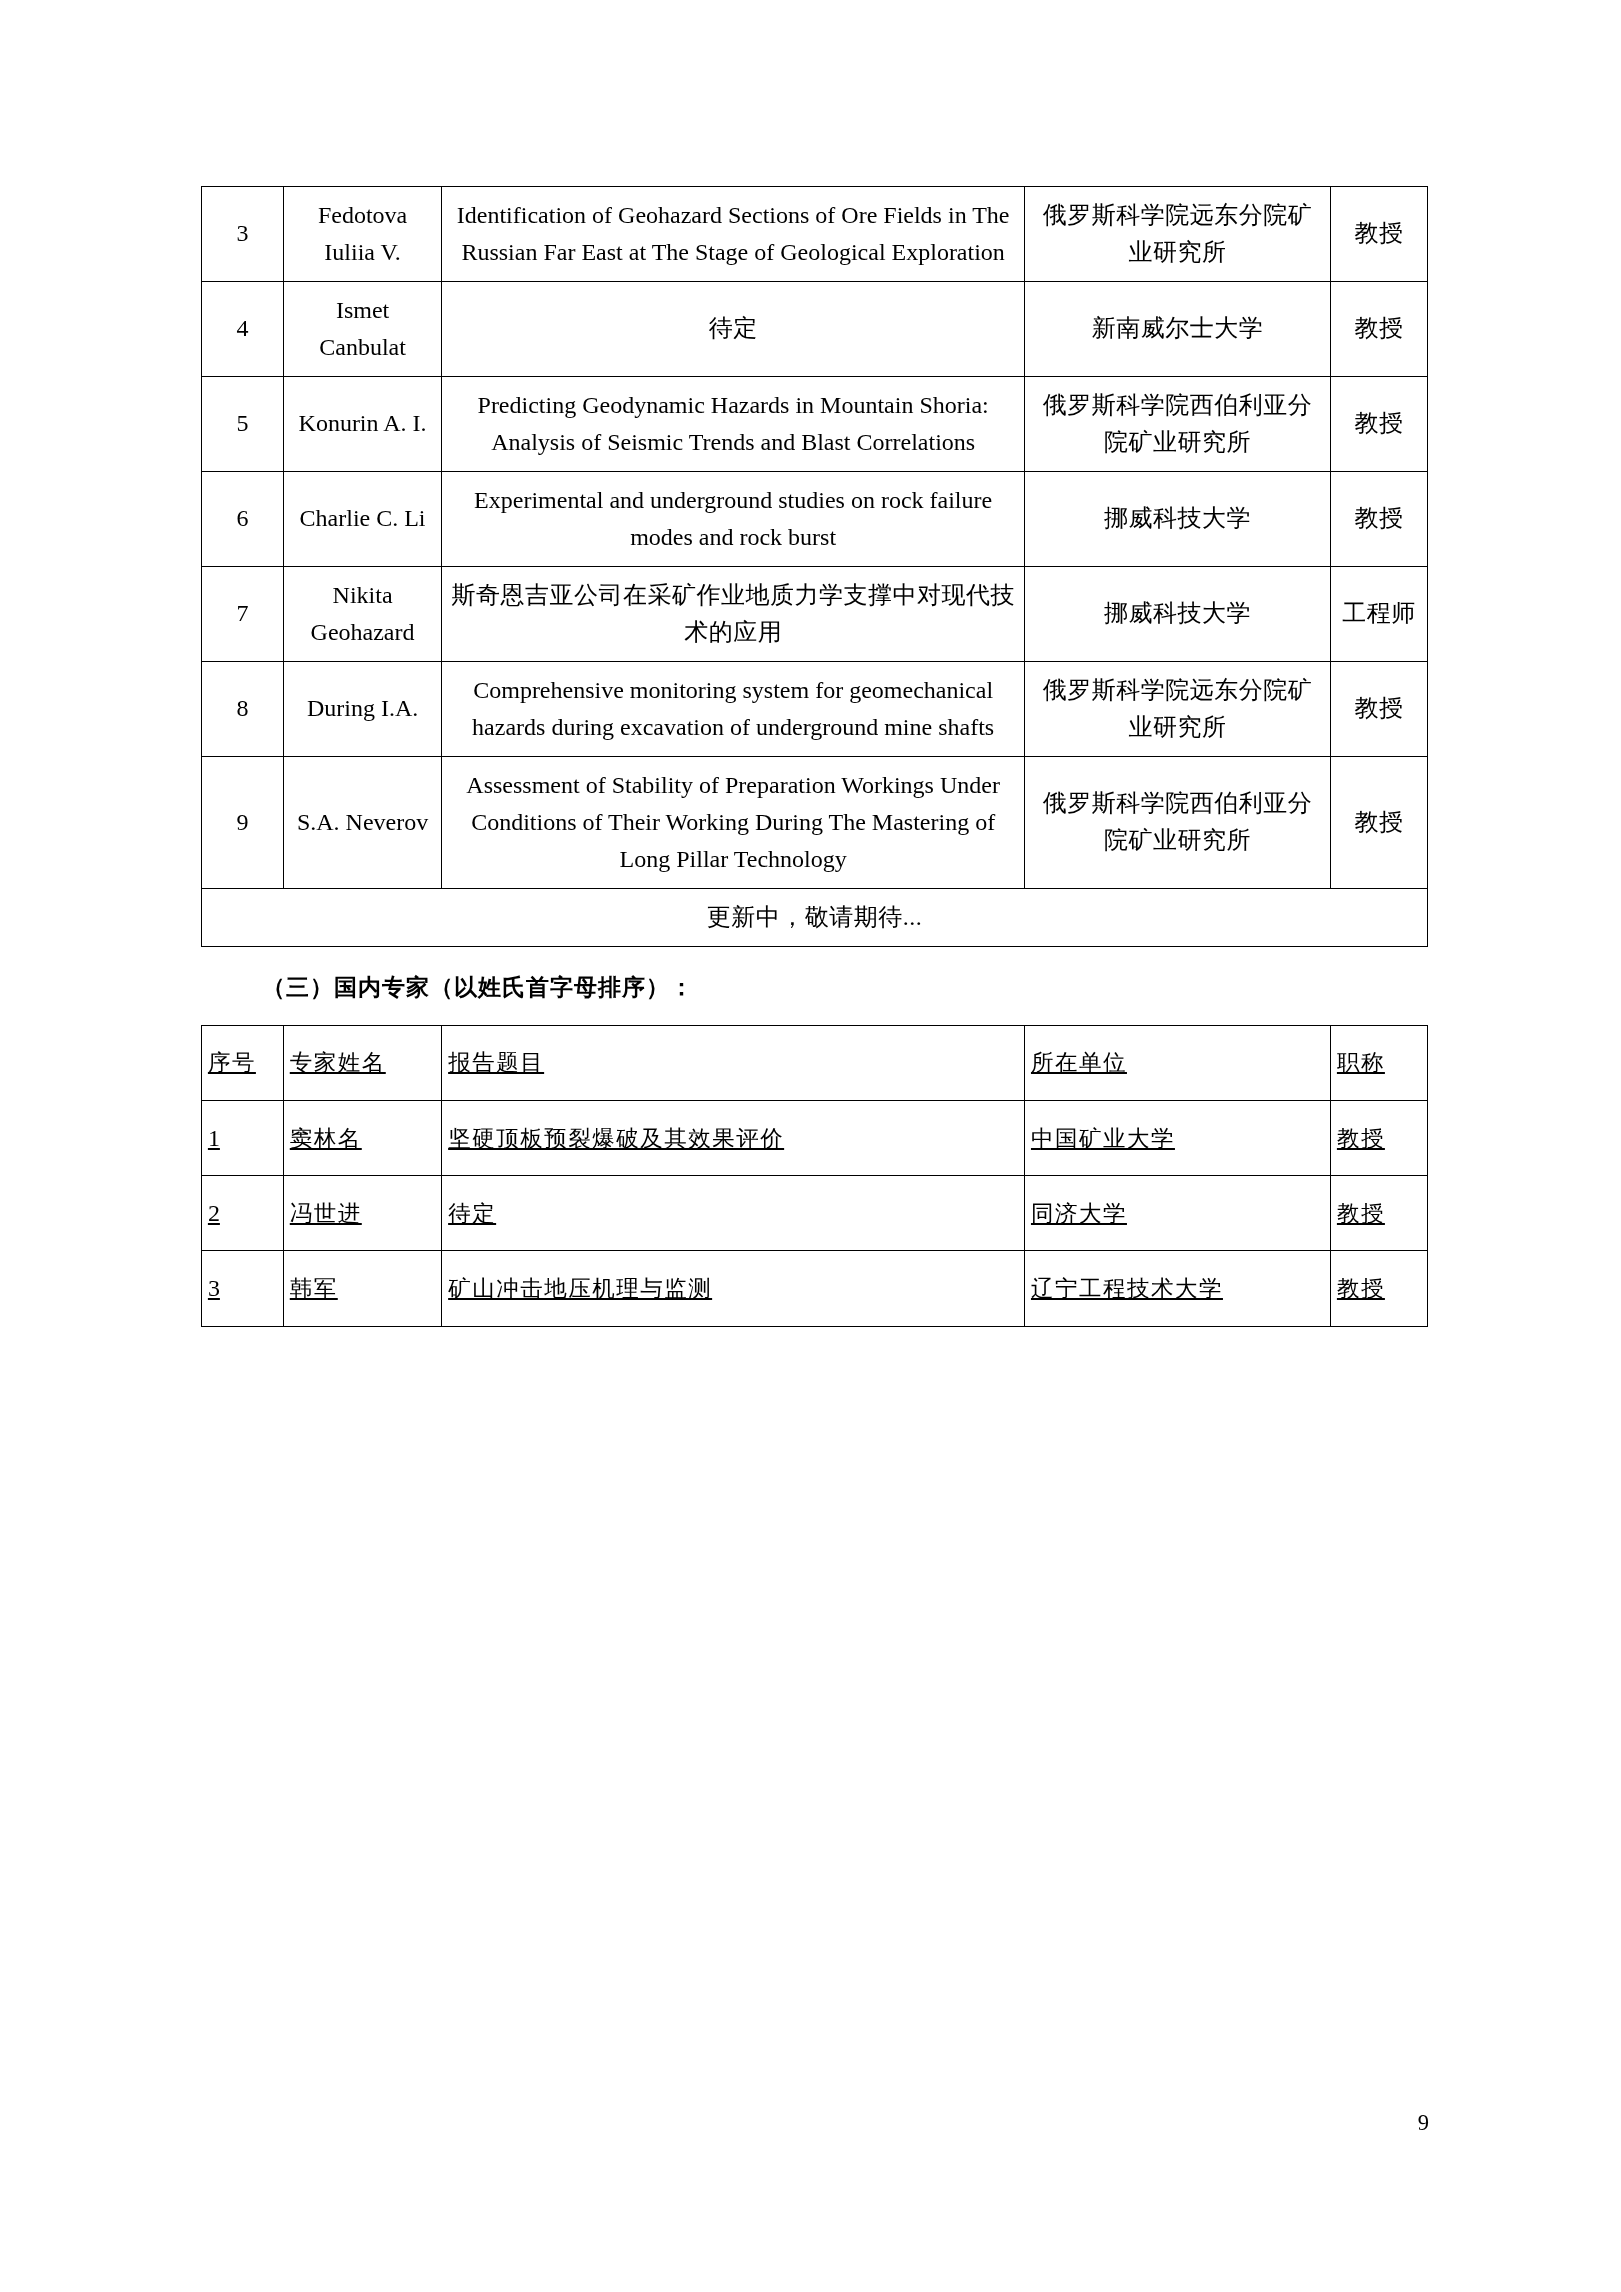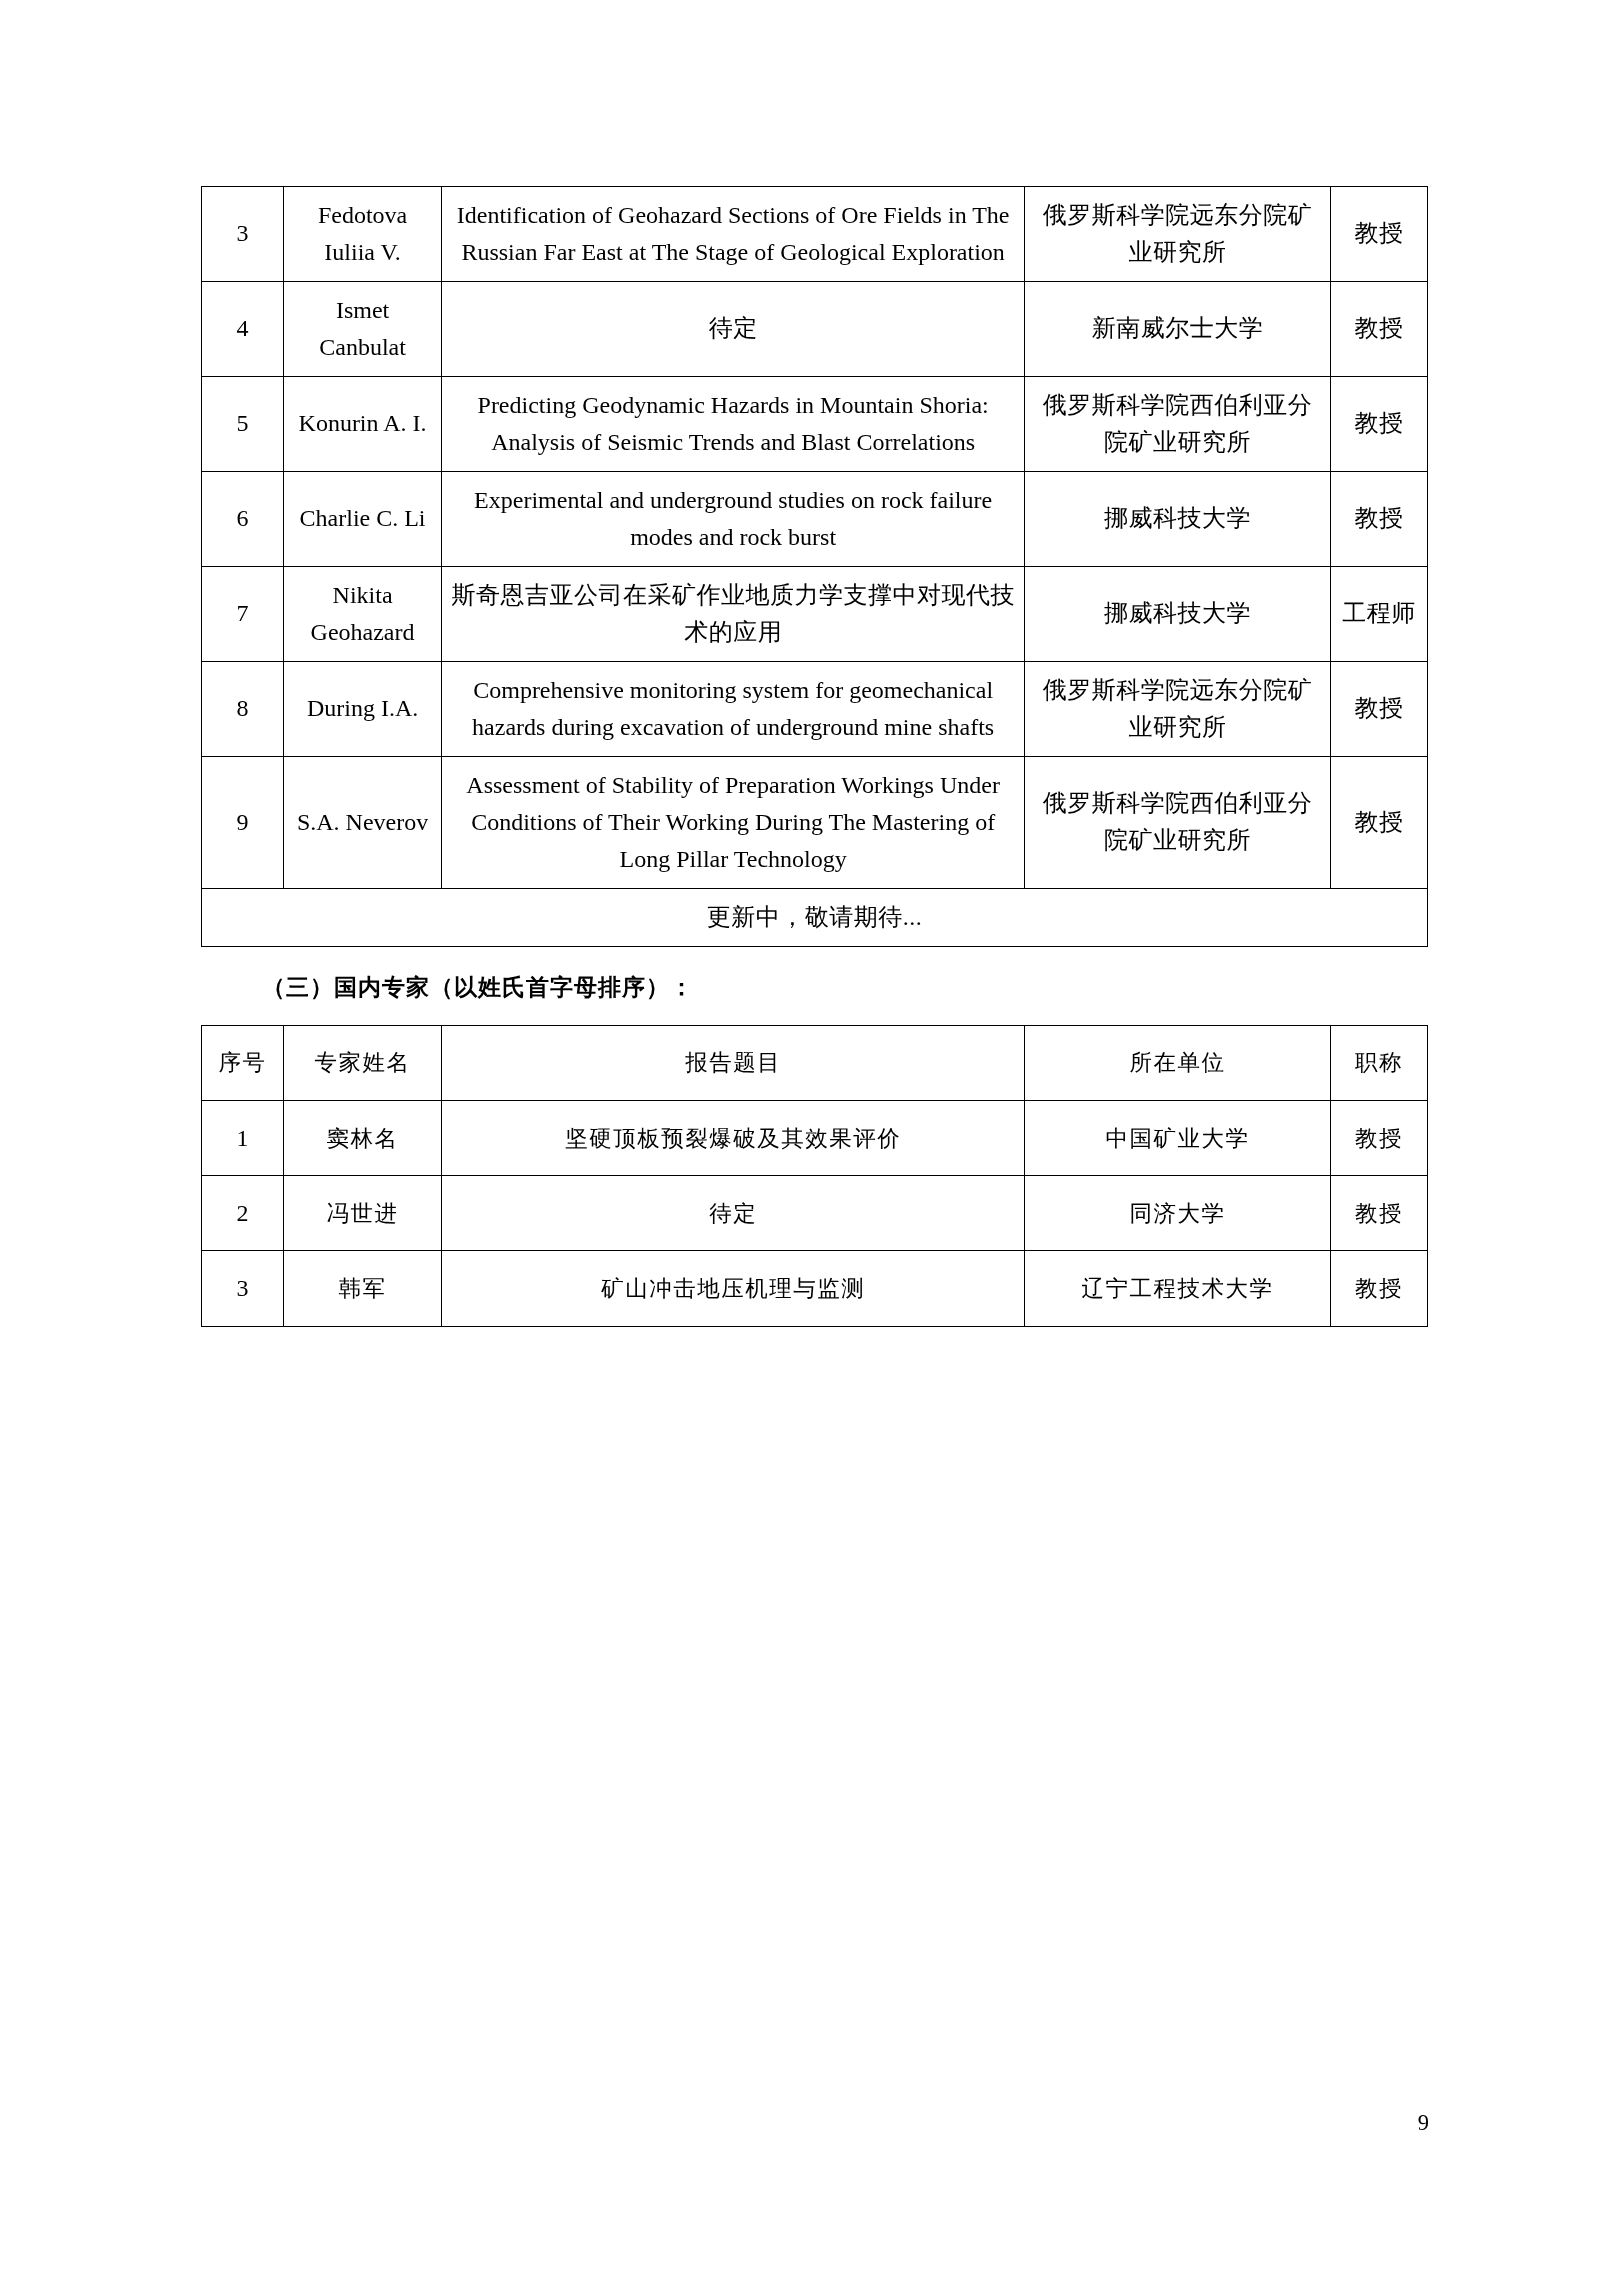--- a/index.html
+++ b/index.html
@@ -64,25 +64,26 @@
     font-weight: 600;
   }
   table.doc-table2 {
     border-collapse: collapse;
     width: 1227px;
     table-layout: fixed;
   }
   table.doc-table2 td {
     border: 1px solid #000000;
     padding: 21.6px 5.9px;
-    text-align: center;
+    text-align: left;
     vertical-align: middle;
     font-family: "DejaVu Sans", sans-serif;
     font-size: 22.5px;
     letter-spacing: 1.5px;
+    text-decoration: underline;
   }
   table.doc-table2 td.num {
     font-family: "Liberation Serif", serif;
     font-size: 24px;
     letter-spacing: 0;
   }
   .page-number {
     position: absolute;
     right: 192px;
     bottom: 157px;

